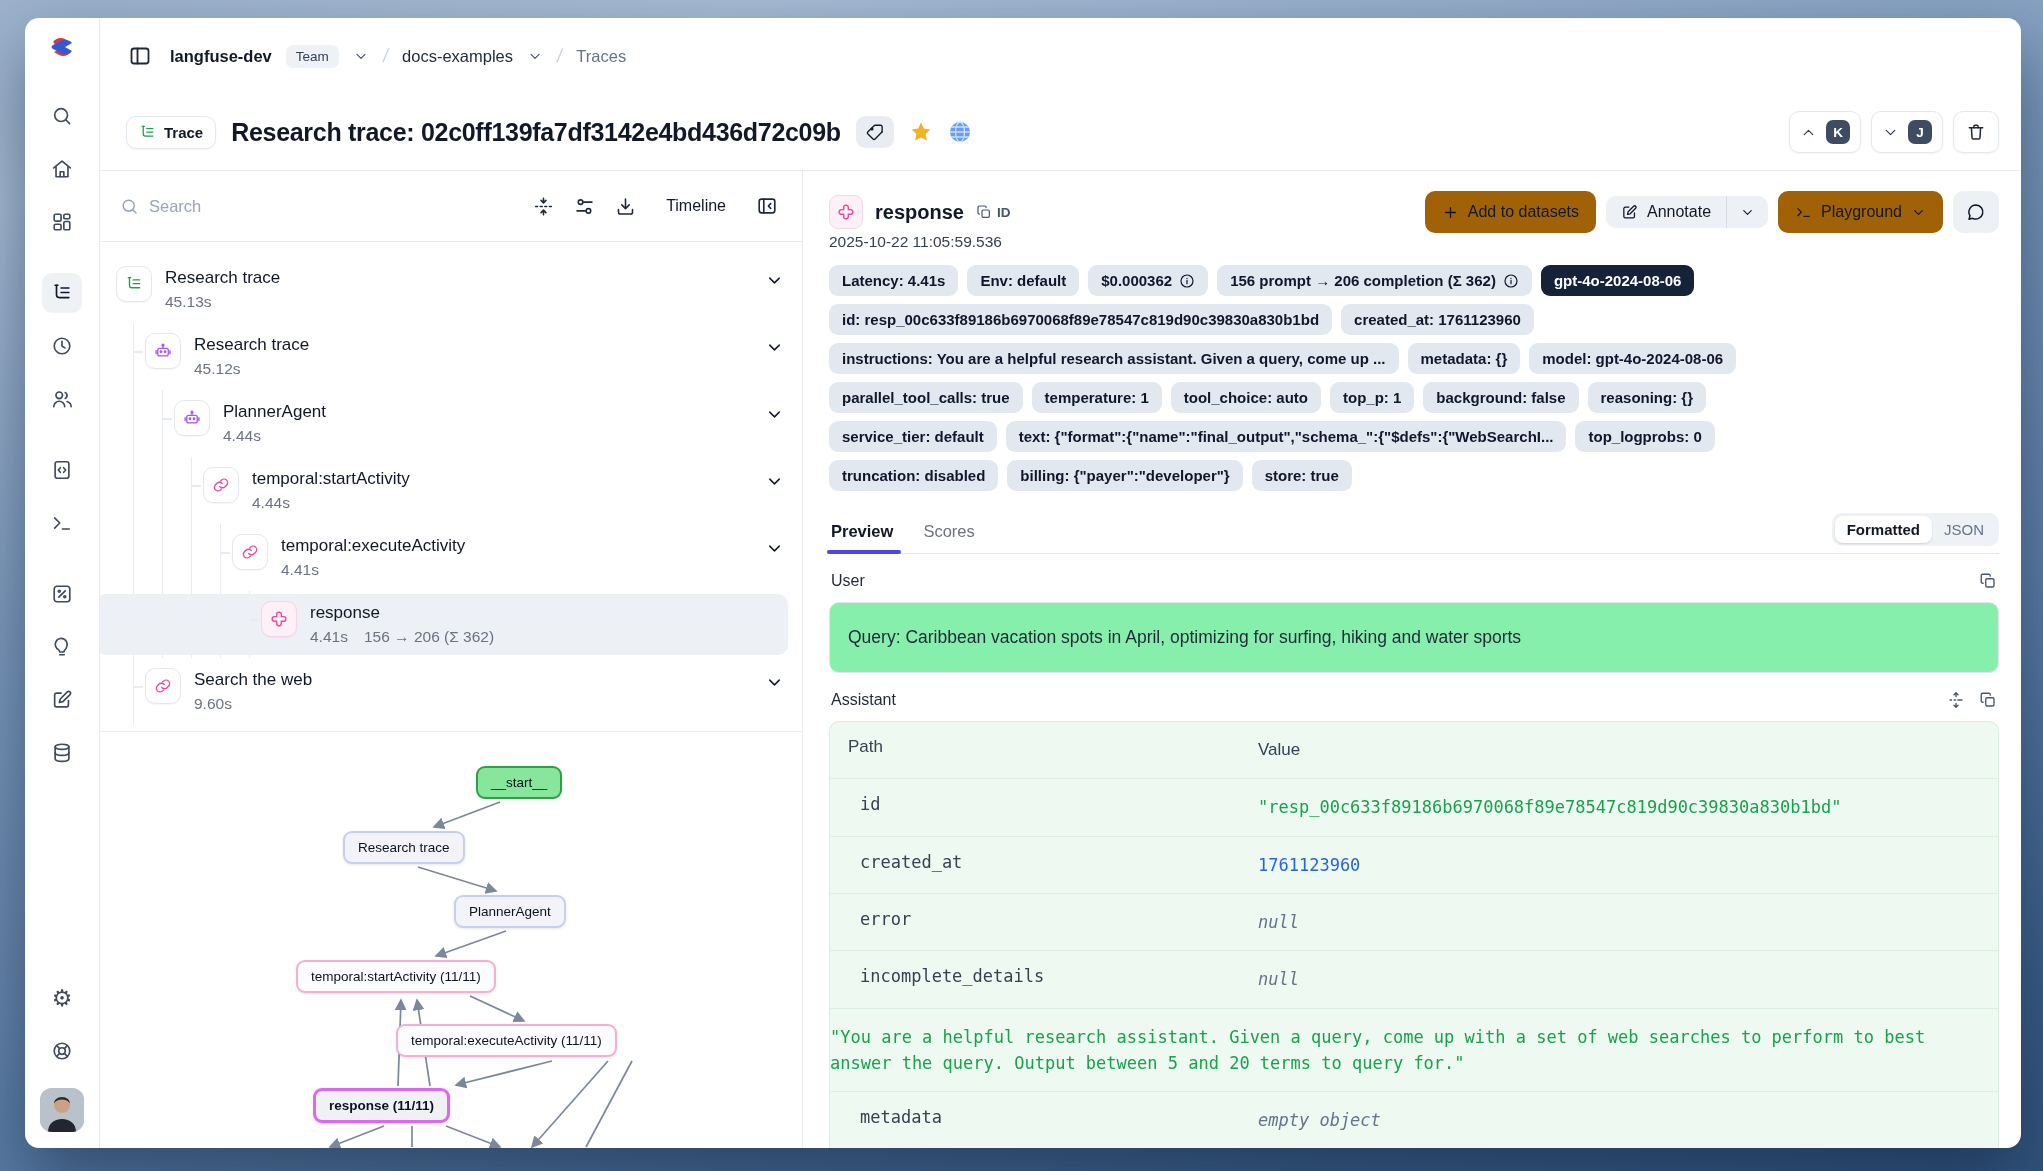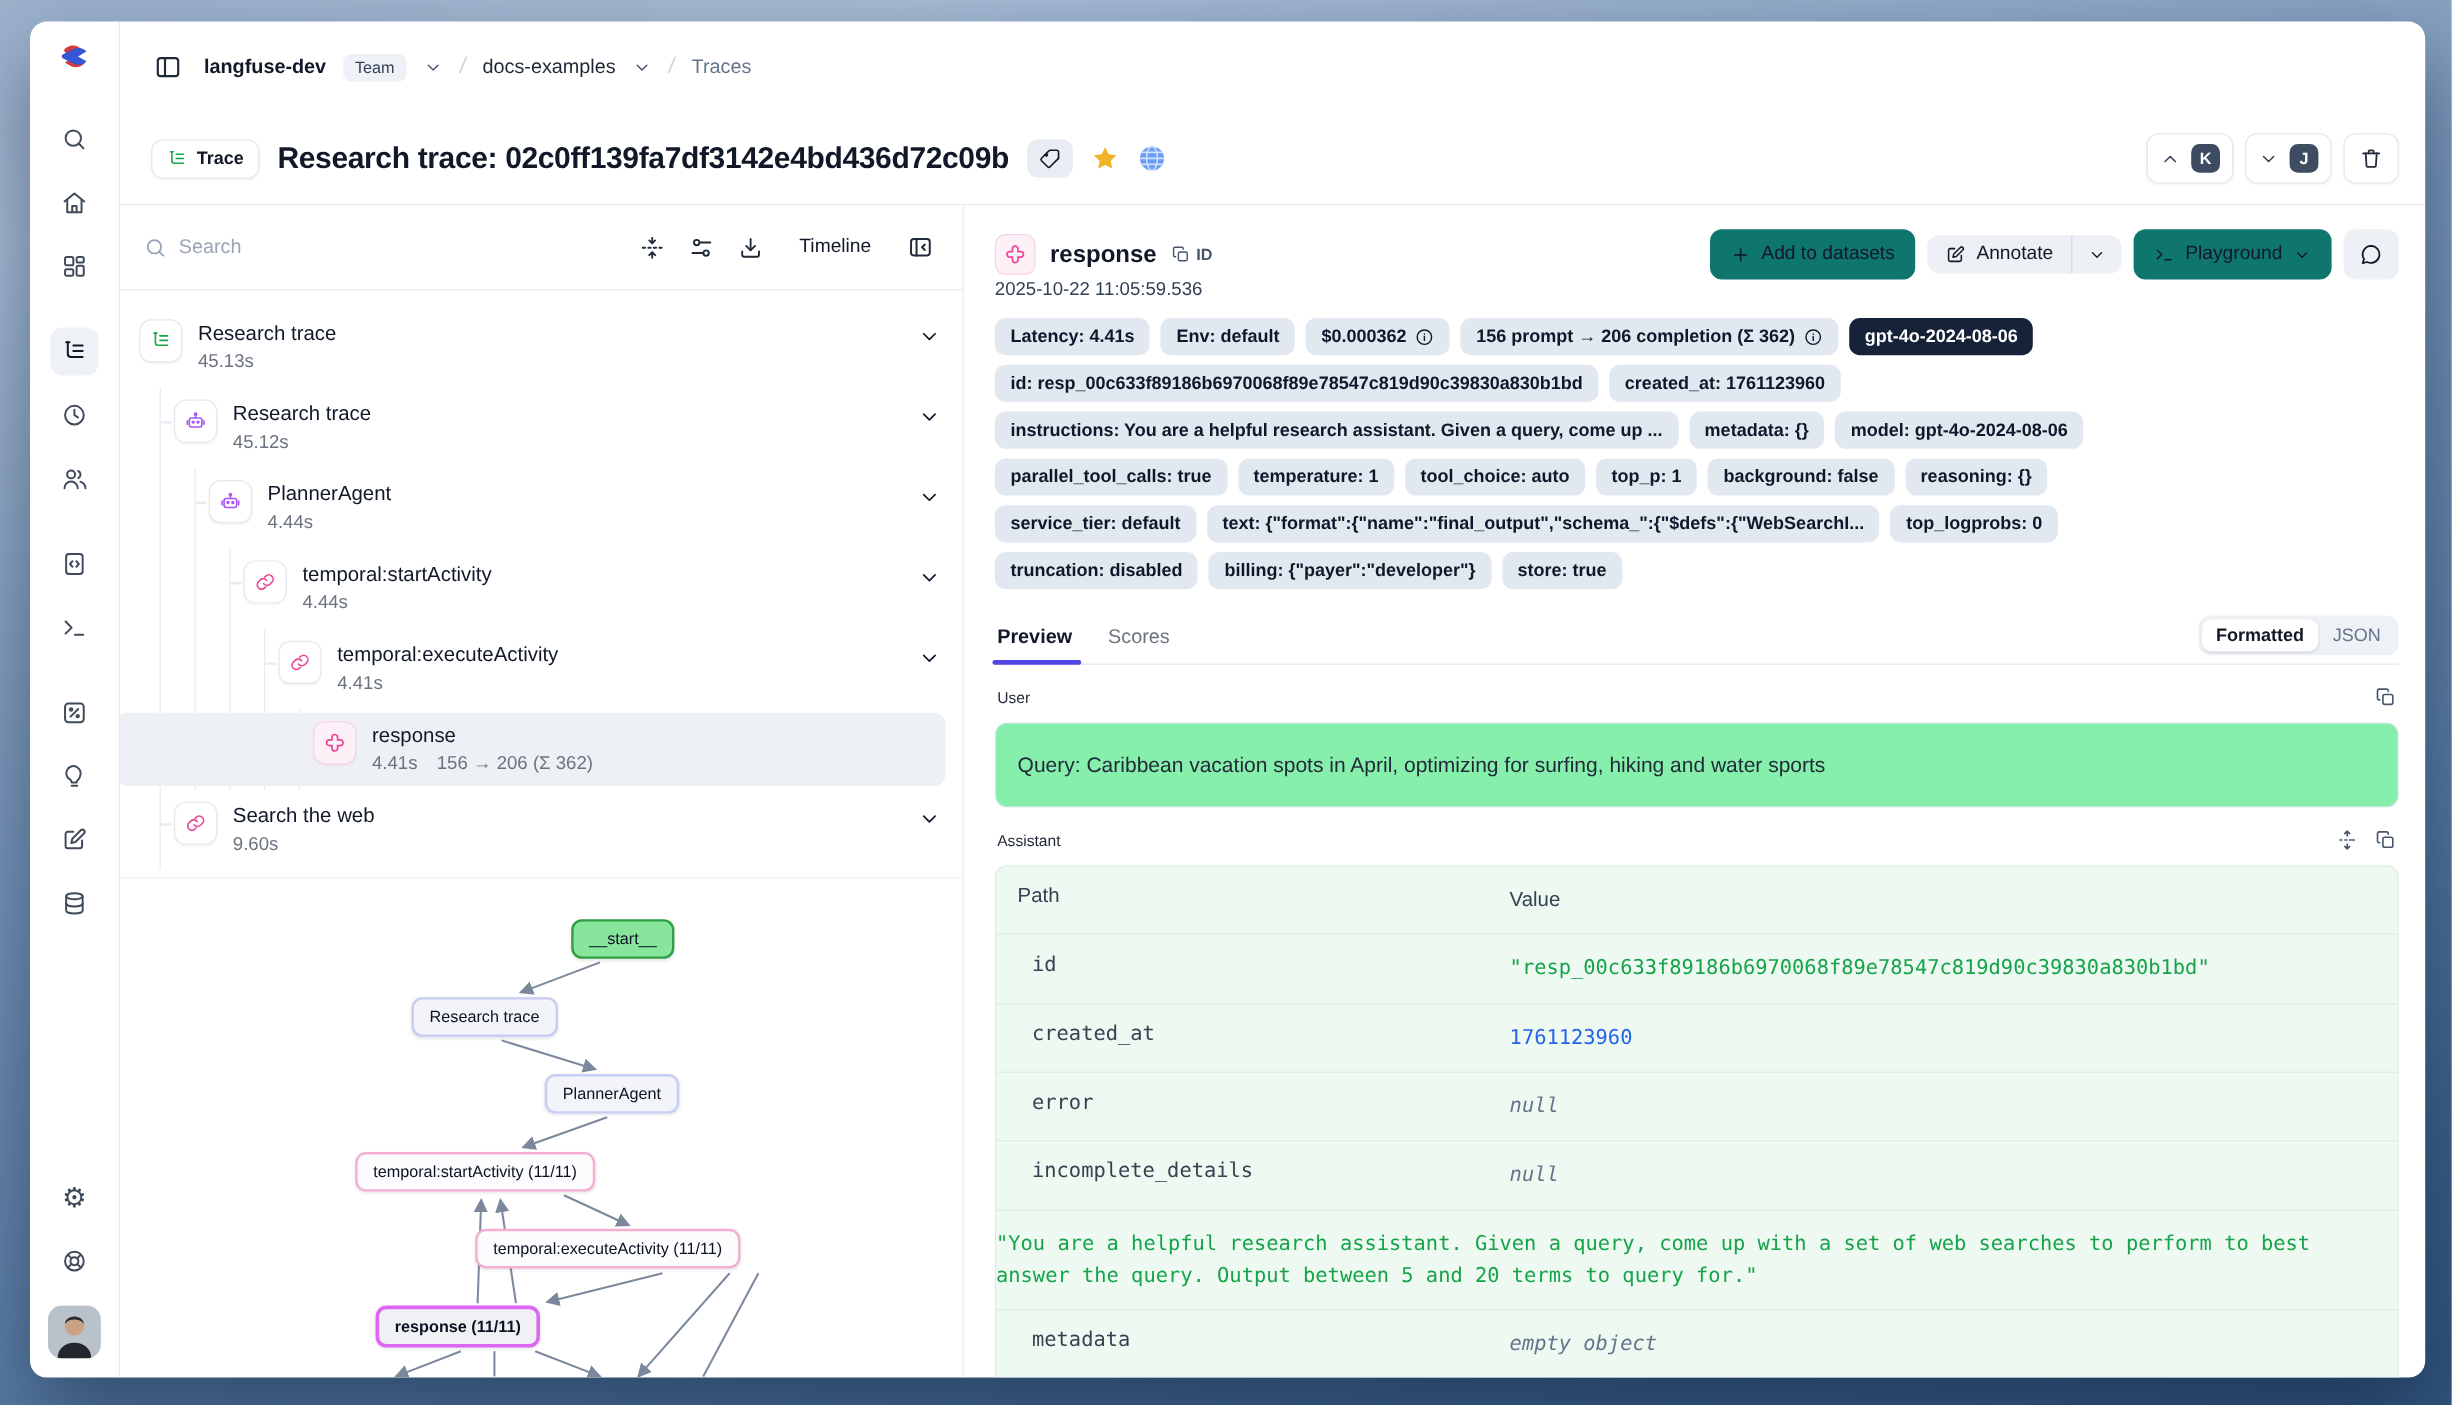--- a/index.html
+++ b/index.html
@@ -83,21 +83,21 @@
   .gn-activity { border-color:#f6aed2; background:#fcfcfe; }
   .gn-selected { border-color:#dd66f2; border-width:3.5px; font-weight:700; background:#f0f1f4; }
 
   
   .right-panel { flex:1; min-width:0; display:flex; flex-direction:column; padding:20px 22px 0 26px; overflow:hidden; }
   .obs-header { display:flex; align-items:center; gap:12px; flex:none; }
   .obs-chip { width:34px; height:34px; border-radius:9px; background:#fdf0f7; border:1px solid #f7d4e7; color:#ec4899; display:flex; align-items:center; justify-content:center; }
   .obs-title { font-size:20px; font-weight:600; color:#111827; }
   .id-group { display:flex; align-items:center; gap:5px; color:#475569; font-size:13.5px; font-weight:600; }
   .obs-actions { margin-left:auto; display:flex; align-items:center; gap:10px; }
-  .act-btn { display:flex; align-items:center; gap:9px; background:#0f766e; border-radius:10px; height:42px; padding:0 17px; font-size:16px; font-weight:500; color:#111827; }
+  .act-btn { display:flex; align-items:center; gap:9px; background:#a16207; border-radius:10px; height:42px; padding:0 17px; font-size:16px; font-weight:500; color:#111827; }
   .split { display:flex; align-items:stretch; background:#edf0f5; border-radius:10px; height:32px; }
   .split .seg { display:flex; align-items:center; gap:9px; padding:0 15px; font-size:16px; font-weight:500; color:#111827; }
   .split .divider { width:1px; background:#d6dbe4; margin:0; }
   .split .seg.chev { padding:0 13px; }
   .sq-btn { width:46px; height:42px; background:#edf0f5; border-radius:10px; display:flex; align-items:center; justify-content:center; color:#111827; }
 
   .obs-ts { font-size:15.5px; color:#334155; margin:0 0 14px; flex:none; }
 
   .badge-rows { display:flex; flex-direction:column; gap:8px; flex:none; }
   .badge-row { display:flex; gap:9px; }
@@ -107,21 +107,21 @@
 
   .tabs-row { display:flex; align-items:flex-end; border-bottom:1px solid #e5e7eb; margin-top:22px; flex:none; position:relative; }
   .tab { font-size:16.5px; padding:8px 2px 12px; margin-right:26px; color:#6b7280; font-weight:500; position:relative; }
   .tab.active { color:#111827; font-weight:600; }
   .tab.active::after { content:''; position:absolute; left:-2px; right:-6px; bottom:-1px; height:4px; background:#4f46e5; border-radius:2px; }
   .fmt-toggle { margin-left:auto; background:#eef1f5; border-radius:10px; padding:3px; display:flex; align-items:center; margin-bottom:7px; }
   .fmt-opt { font-size:15px; padding:5px 12px; color:#64748b; font-weight:500; border-radius:8px; }
   .fmt-opt.active { background:#fff; color:#111827; font-weight:600; box-shadow:0 1px 2px rgba(0,0,0,.12); }
 
   .section-row { display:flex; align-items:center; margin:18px 2px 12px; flex:none; }
-  .section-label { font-size:13px; font-weight:500; color:#1f2937; }
+  .section-label { font-size:16px; font-weight:500; color:#1f2937; }
   .section-icons { margin-left:auto; display:flex; gap:14px; color:#475569; }
 
   .query-box { border:1px solid #e3e7ee; border-radius:10px; padding:24px 18px; font-size:17.5px; color:#1f2937; flex:none; background:#86efac; }
 
   .kv-table { background:#edf9f1; border:1px solid #d9ecdf; border-bottom:none; border-radius:10px 10px 0 0; flex:none; font-family:"DejaVu Sans Mono",monospace; }
   .kv-row { display:flex; border-top:1px solid #ddeee3; }
   .kv-row:first-child { border-top:none; }
   .kv-head { font-family:"Liberation Sans","DejaVu Sans",sans-serif; font-size:16.5px; color:#334155; }
   .kv-path { width:428px; flex:none; padding:15px 10px 15px 30px; font-size:17px; color:#374151; }
   .kv-head .kv-path { padding-left:18px; }

